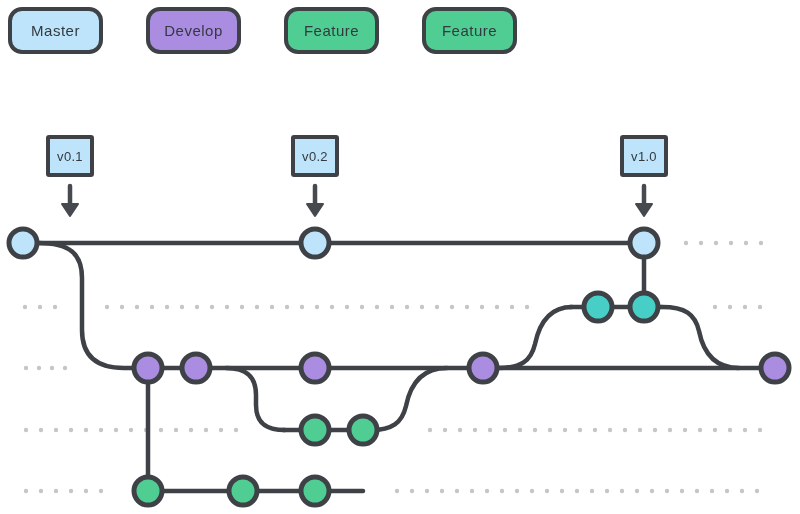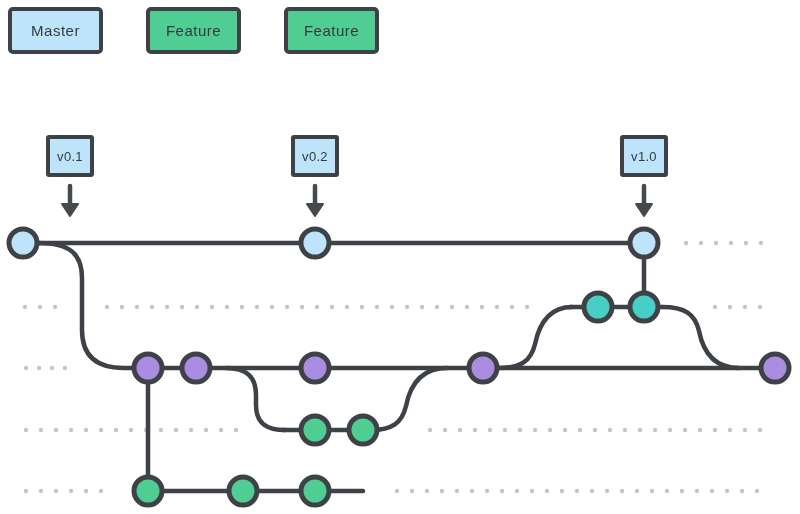--- a/index.html
+++ b/index.html
@@ -22,21 +22,21 @@
     left: 8px;
     display: flex;
     gap: 43px;
     z-index: 2;
   }
   .legend-box {
     box-sizing: border-box;
     width: 95px;
     height: 47px;
     border: 4px solid #3E4146;
-    border-radius: 5px;
+    border-radius: 14px;
     display: flex;
     align-items: center;
     justify-content: center;
     font-size: 15px;
     font-weight: 500;
     letter-spacing: 0.5px;
     color: #343940;
   }
   .diagram-svg {
     position: absolute;
@@ -52,20 +52,23 @@
   }
 </style>
 </head>
 <body>
 
 <div class="stage">
 
   <div class="legend-row">
     <div class="legend-box" style="background: rgb(189, 228, 250);">
         <span>Master</span>
+      </div>
+    <div class="legend-box" style="background: rgb(170, 140, 224);">
+        <span>Develop</span>
       </div>
     <div class="legend-box" style="background: rgb(79, 205, 146);">
         <span>Feature</span>
       </div>
     <div class="legend-box" style="background: rgb(79, 205, 146);">
         <span>Feature</span>
       </div>
   </div>
 
   <svg class="diagram-svg" id="diagram-svg" width="800" height="514" viewBox="0 0 800 514">

